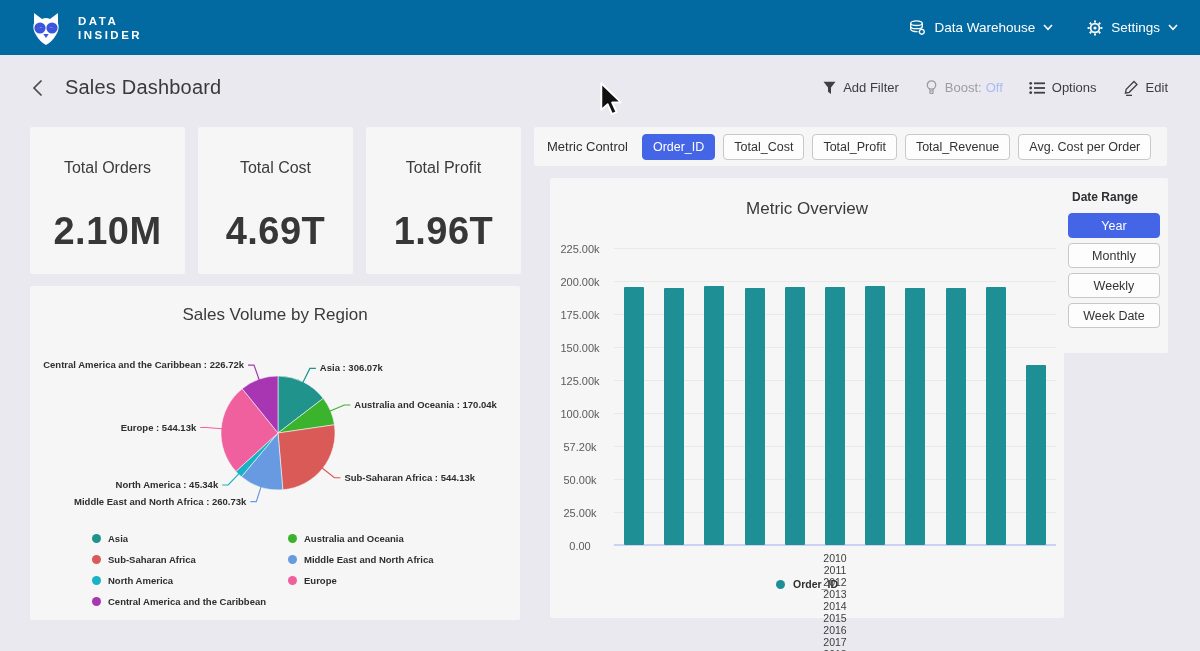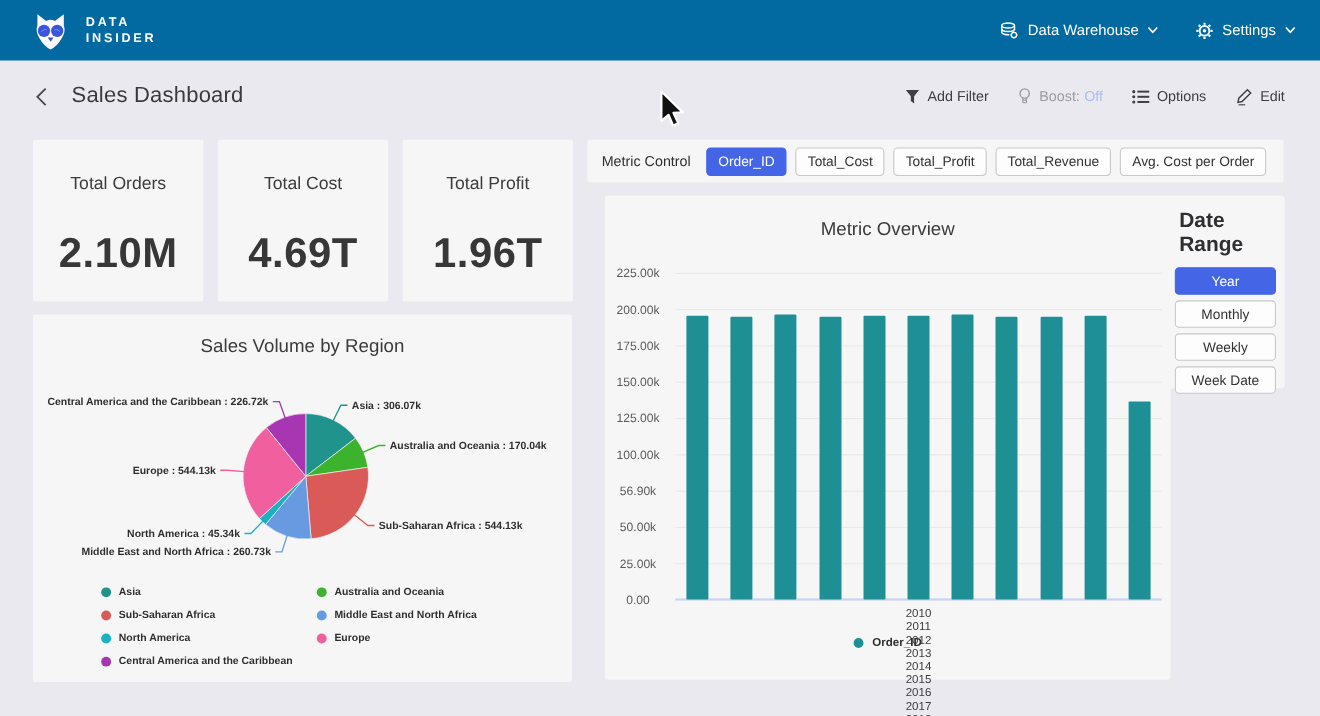--- a/index.html
+++ b/index.html
@@ -61,21 +61,21 @@
   #bars { position:absolute; left:0; top:0; width:100%; height:100%; display:flex; }
   .bar-col { flex:1; display:flex; align-items:flex-end; justify-content:center; }
   .bar { width:20px; border-radius:1px; position:relative; z-index:2; }
   #bar-xlabels { position:absolute; left:64px; top:374px; width:442px; display:flex;flex-direction:column; }
   .xlabel { flex:1; text-align:center; font-size:10.5px; color:#3c3c3c; }
   #bar-legend { position:absolute; left:0; top:400px; width:100%; display:flex; justify-content:center;
                 align-items:center; gap:8px; font-size:10.5px; font-weight:bold; color:#2e2e2e; }
 
   
   #date-card { left:1060px; top:178px; width:108px; height:175px; padding:10px 8px; }
-  .dr-label { font-size:19px; color:#2f2f33; font-weight:600; margin:2px 0 9px 4px; }
+  .dr-label { font-size:12px; color:#2f2f33; font-weight:600; margin:2px 0 9px 4px; }
   .date-btn { width:92px; height:25px; margin:0 0 5px 0; display:flex; align-items:center; justify-content:center;
               font-size:12.5px; color:#333; background:#fdfdfd; border:1px solid #c7c7cc; border-radius:4px; cursor:pointer; }
   .date-btn.selected { background:#4565e7; border-color:#4565e7; color:#fff; }
 
   
   #cursor { position:absolute; left:598px; top:82px; z-index:99; pointer-events:none; }
 </style>
 </head>
 <body>
 
@@ -257,21 +257,21 @@
   <div class="chart-title" style="top:21px">Metric Overview</div>
   <div id="bar-plot">
     <div id="bar-grid">
         <div class="gridline zero" style="top: 296px;"></div>
         <div class="tick-label" style="top: 292px;">0.00</div>
         <div class="gridline" style="top: 264px;"></div>
         <div class="tick-label" style="top: 259px;">25.00k</div>
         <div class="gridline" style="top: 231px;"></div>
         <div class="tick-label" style="top: 226px;">50.00k</div>
         <div class="gridline" style="top: 198px;"></div>
-        <div class="tick-label" style="top: 193px;">56.90k</div>
+        <div class="tick-label" style="top: 193px;">57.20k</div>
         <div class="gridline" style="top: 165px;"></div>
         <div class="tick-label" style="top: 160px;">100.00k</div>
         <div class="gridline" style="top: 132px;"></div>
         <div class="tick-label" style="top: 127px;">125.00k</div>
         <div class="gridline" style="top: 99px;"></div>
         <div class="tick-label" style="top: 94px;">150.00k</div>
         <div class="gridline" style="top: 66px;"></div>
         <div class="tick-label" style="top: 61px;">175.00k</div>
         <div class="gridline" style="top: 33px;"></div>
         <div class="tick-label" style="top: 28px;">200.00k</div>

